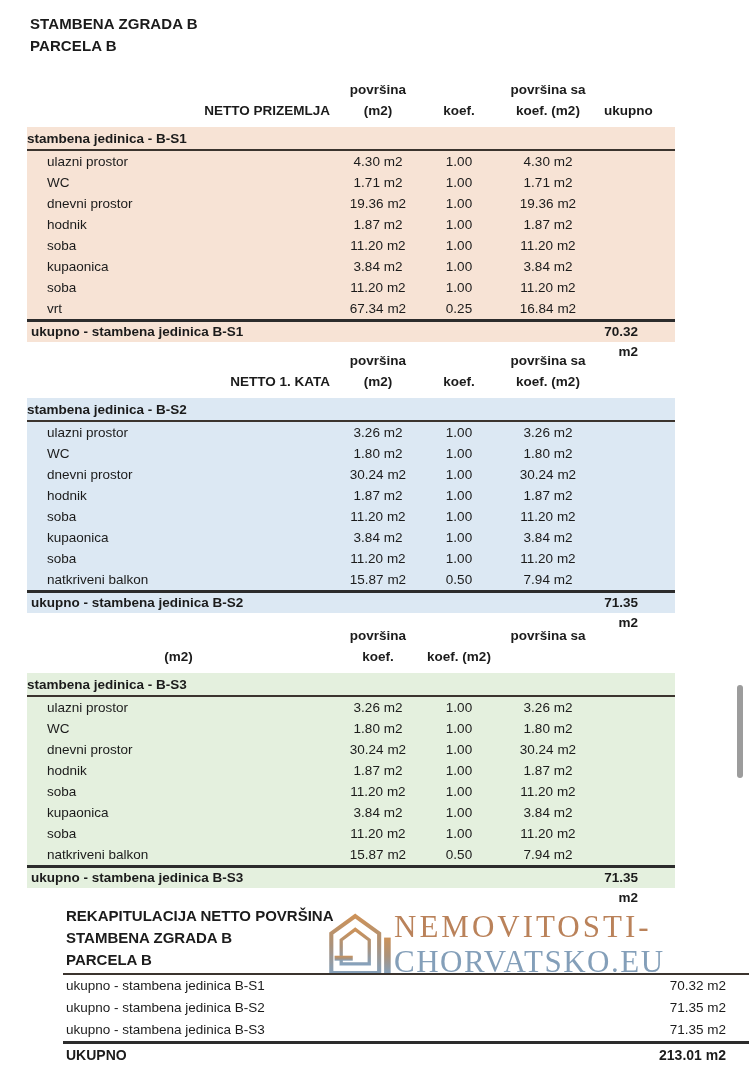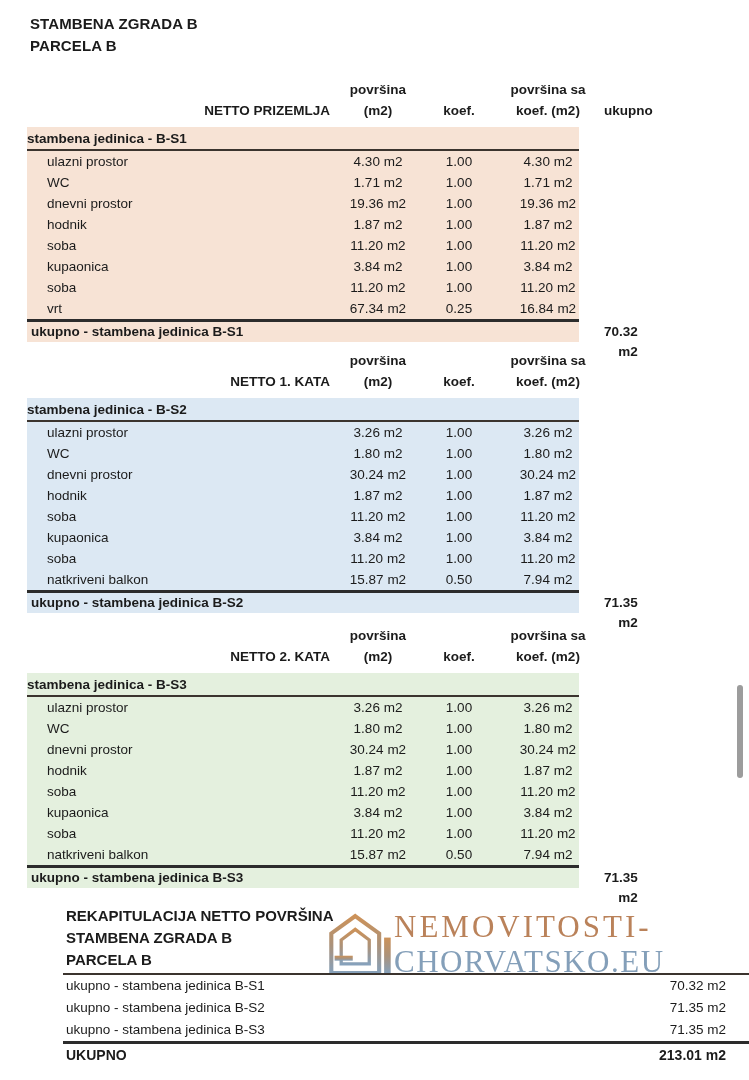--- a/index.html
+++ b/index.html
@@ -8,21 +8,21 @@
     background:#ffffff; overflow:hidden;
     font-family:"Liberation Sans", sans-serif; color:#1b1b1b;
   }
   .content{position:absolute; inset:0; z-index:2;}
 
   
   .doc-title{position:absolute; left:30px; top:13px;}
   .doc-title div{font-size:15px; font-weight:bold; line-height:22px; letter-spacing:.1px;}
 
   
-  .section{position:absolute; left:27px; width:552px;}
+  .section{position:absolute; left:27px; width:648px;}
   .grid{display:grid; grid-template-columns:303px 96px 66px 112px 1fr;}
   .hdr{font-weight:bold; font-size:13.5px;}
   .hdr1{height:19px; line-height:19px;}
   .hdr2{height:28px; align-items:end; line-height:18px; padding-bottom:0;}
   .hdr2 > div{padding-bottom:7px;}
   .sec-title{padding-left:3px;text-align:right;}
   .ctr{text-align:center;}
   .rt{text-align:right; padding-right:37px;}
   .c0{padding-left:20px;}
 
@@ -269,21 +269,20 @@
 
   <div class="section" style="top: 626px; --theme: #e4f0de;">
     <div class="hdr hdr1 grid">
       <div class="c0"></div>
       <div class="ctr">površina</div>
       <div></div>
       <div class="ctr">površina sa</div>
       <div></div>
     </div>
     <div class="hdr hdr2 grid">
-      <div class="sec-title">NETTO 2. KATA</div>
       <div class="ctr">(m2)</div>
       <div class="ctr">koef.</div>
       <div class="ctr">koef. (m2)</div>
       <div class="rt"></div>
     </div>
     <div class="body">
       <div class="band">stambena jedinica - B-S3</div>
       <div>
   <div class="row grid">
     <div class="c0">ulazni prostor</div>

